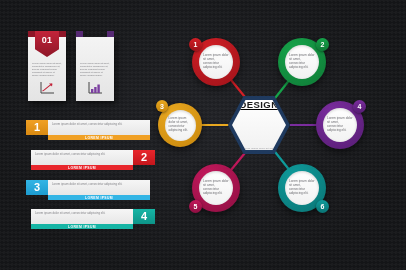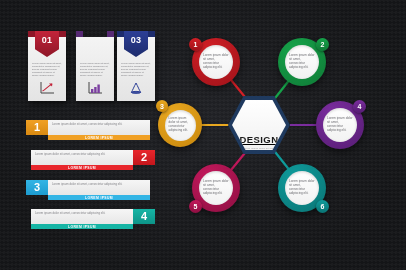--- a/index.html
+++ b/index.html
@@ -107,21 +107,21 @@
     position:absolute;left:78px;top:78px;width:62px;height:58px;
     clip-path:polygon(25% 0,75% 0,100% 50%,75% 100%,25% 100%,0 50%);
     background:#1f3a5f;
     display:flex;align-items:center;justify-content:center;
     box-shadow:0 3px 8px rgba(0,0,0,.55);
   }
   #hexin{
     width:54px;height:50px;
     clip-path:polygon(25% 0,75% 0,100% 50%,75% 100%,25% 100%,0 50%);
     background:linear-gradient(180deg,#ffffff 0%,#f1f1f1 100%);
-    display:flex;flex-direction:column;align-items:center;justify-content:flex-end;text-decoration:underline;
+    display:flex;flex-direction:column;align-items:center;justify-content:space-between;text-decoration:underline;
   }
   #hextitle{font-size:9.5px;font-weight:bold;color:#1a1a1a;letter-spacing:.4px;line-height:1;}
   #hexsub{font-size:2.5px;color:#9a9a9e;margin-top:2.5px;letter-spacing:.1px;}
 </style>
 </head>
 <body>
 
 <div id="bg"></div>
 
 <div id="stage">
@@ -149,34 +149,20 @@
     <div class="cicon">
       <svg width="16" height="14" viewBox="0 0 16 14">
         <path d="M2 1 V12 H15" stroke="#444" stroke-width="1" fill="none"></path>
         <rect x="4" y="8" width="2.4" height="4" fill="#7b3fa0"></rect>
         <rect x="7.2" y="6" width="2.4" height="6" fill="#7b3fa0"></rect>
         <rect x="10.4" y="3.5" width="2.4" height="8.5" fill="#7b3fa0"></rect>
       </svg>
     </div>
   </div>
 
-  <div class="card" id="card2" style="left:117px;top:37px;">
-    <div class="ribfold l" id="c2fl" style="background: rgb(29, 44, 109);"></div>
-    <div class="ribfold r" id="c2fr" style="background: rgb(29, 44, 109);"></div>
-    <div class="ribbon" id="c2rib" style="background: linear-gradient(rgb(44, 63, 150) 0%, rgb(29, 44, 109) 100%);">
-      <span class="ribnum">03</span>
-    </div>
-    <div class="ctext">Lorem ipsum dolor sit amet, consectetur adipiscing elit, sed do eiusmod tempor incididunt ut labore et dolore magna aliqua.</div>
-    <div class="cicon">
-      <svg width="16" height="14" viewBox="0 0 16 14">
-        <path d="M8 2 C9.6 5 11.6 9.6 12.6 11.4 L3.4 11.4 C4.4 9.6 6.4 5 8 2 Z" fill="none" stroke="#2c3f96" stroke-width="1"></path>
-        <ellipse cx="8" cy="11.4" rx="4.6" ry="1" fill="none" stroke="#2c3f96" stroke-width="1"></ellipse>
-      </svg>
-    </div>
-  </div>
 
   <div class="row left" style="left:26px;top:120px;">
     <div class="numbox" id="r0n" style="background: linear-gradient(rgb(240, 160, 36) 0%, rgb(217, 138, 18) 100%);">1</div>
     <div class="body">
       <div class="btext">Lorem ipsum dolor sit amet, consectetur adipiscing elit.</div>
     </div>
     <div class="bar" id="r0b" style="background: rgb(240, 160, 36);">LOREM IPSUM</div>
   </div>
 
   <div class="row right" style="left:31px;top:150px;">

